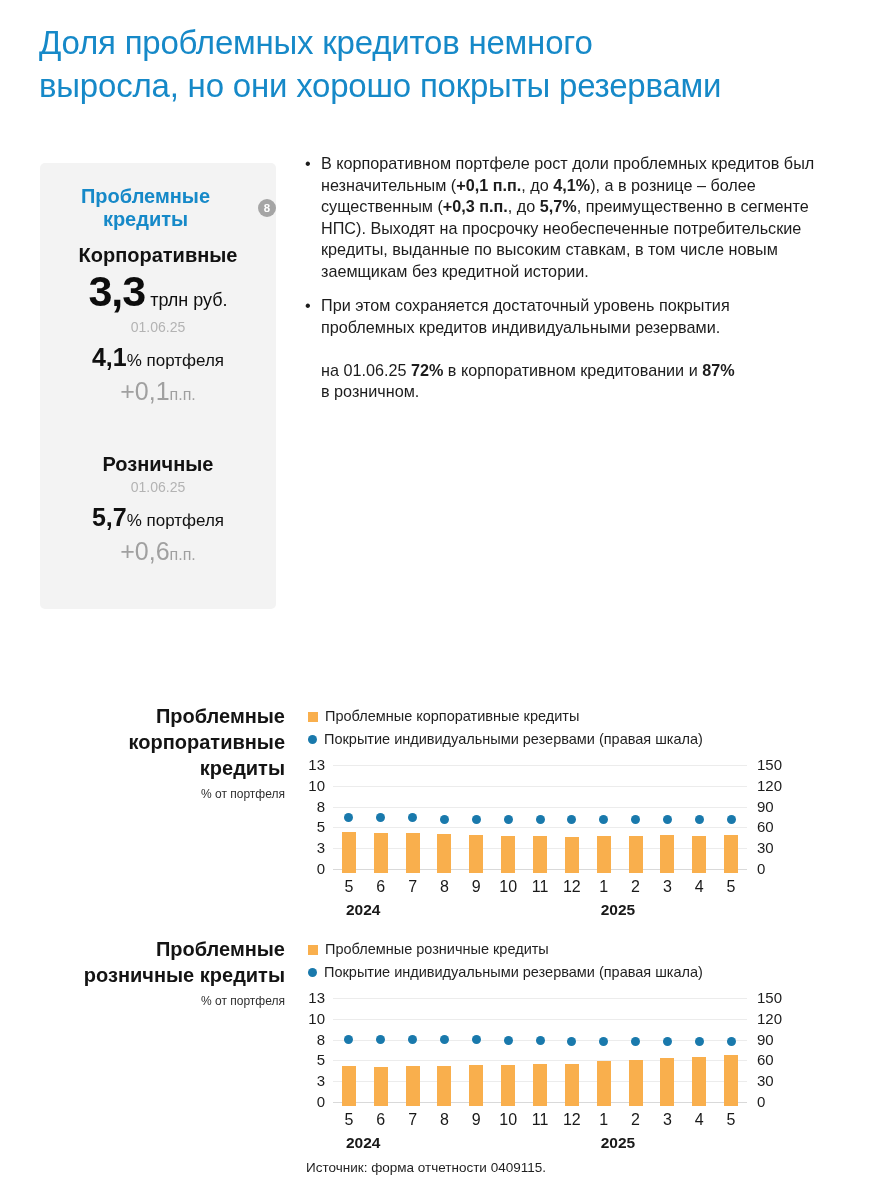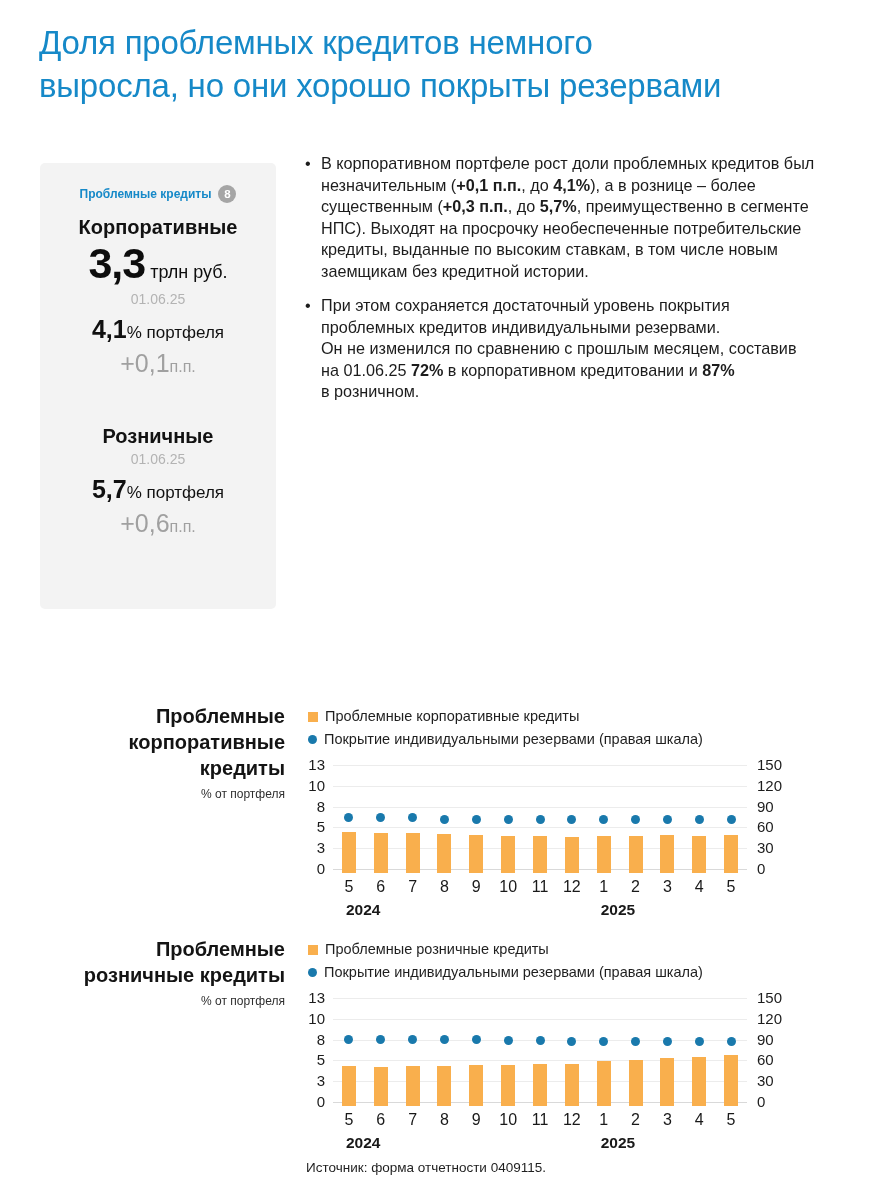--- a/index.html
+++ b/index.html
@@ -13,21 +13,21 @@
   html,body{margin:0;padding:0;background:#fff;}
   body{width:879px;height:1200px;position:relative;font-family:"Liberation Sans",sans-serif;color:var(--ink);overflow:hidden;}
 
   
   .page-title{position:absolute;left:39px;top:21px;margin:0;width:820px;
     font-size:33px;line-height:43px;font-weight:500;color:var(--blue);letter-spacing:-0.2px;}
 
   
   .card{position:absolute;left:40px;top:163px;width:236px;height:446px;background:#F3F3F3;border-radius:5px;text-align:center;}
   .card-head{margin-top:22px;display:flex;justify-content:center;align-items:center;gap:7px;}
-  .card-title{font-size:12px;font-weight:700;color:var(--blue);}
+  .card-title{font-size:20px;font-weight:700;color:var(--blue);}
   .badge{width:18px;height:18px;border-radius:50%;background:#A5A5A5;color:#fff;font-size:11.5px;font-weight:700;line-height:18px;display:inline-block;text-align:center;flex:0 0 18px;}
   .blk{margin-top:13px;}
   .blk + .blk{margin-top:47px;}
   .blk-label{font-size:20px;font-weight:600;color:#121212;}
   .blk-value{margin-top:0px;}
   .big{font-size:43px;font-weight:700;color:#0D0D0D;letter-spacing:-1px;}
   .unit{font-size:18px;font-weight:500;color:#0D0D0D;margin-left:5px;}
   .blk-date{font-size:14px;color:#B3B3B3;margin-top:3px;}
   .blk-share{margin-top:8px;color:#101010;}
   .share-num{font-size:25px;font-weight:700;}
@@ -86,21 +86,21 @@
         <div class="blk-label">Розничные</div>
         <div class="blk-date">01.06.25</div>
         <div class="blk-share"><span class="share-num">5,7</span><span class="share-unit">% портфеля</span></div>
         <div class="blk-delta"><span class="delta-num">+0,6</span><span class="delta-unit">п.п.</span></div>
       </div>
     </div>
 </aside>
 
 <ul class="bullets" id="bullets">
     <li><span>В корпоративном портфеле рост доли проблемных кредитов был</span><br><span>незначительным (</span><span class="b">+0,1 п.п.</span><span>, до </span><span class="b">4,1%</span><span>), а в рознице – более</span><br><span>существенным (</span><span class="b">+0,3 п.п.</span><span>, до </span><span class="b">5,7%</span><span>, преимущественно в сегменте</span><br><span>НПС). Выходят на просрочку необеспеченные потребительские</span><br><span>кредиты, выданные по высоким ставкам, в том числе новым</span><br><span>заемщикам без кредитной истории.</span></li>
-    <li><span>При этом сохраняется достаточный уровень покрытия</span><br><span>проблемных кредитов индивидуальными резервами.</span><br><span>Он не изменился по сравнению с прошлым месяцем, составив</span><br><span>на 01.06.25 </span><span class="b">72%</span><span> в корпоративном кредитовании и </span><span class="b">87%</span><br><span>в розничном.</span></li>
+    <li><span>При этом сохраняется достаточный уровень покрытия</span><br><span>проблемных кредитов индивидуальными резервами.</span><br><br><span>на 01.06.25 </span><span class="b">72%</span><span> в корпоративном кредитовании и </span><span class="b">87%</span><br><span>в розничном.</span></li>
   </ul>
 
 <section class="chart" style="top:701px">
   <div class="c-title">
     <div class="c-title-lines">
         <div>Проблемные</div>
         <div>корпоративные</div>
         <div>кредиты</div>
       </div>
     <div class="c-sub">% от портфеля</div>

